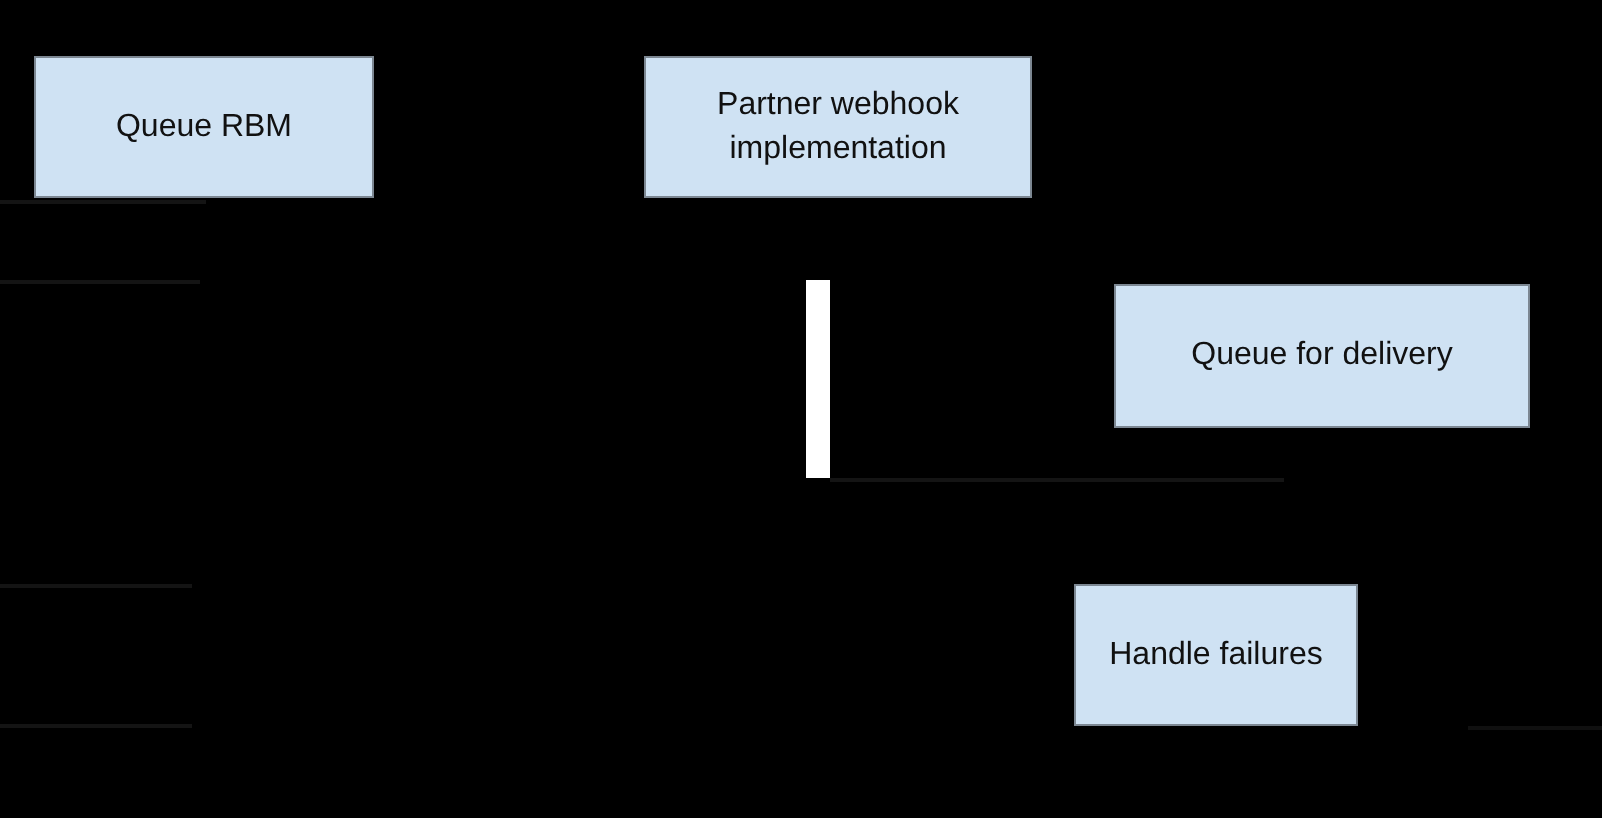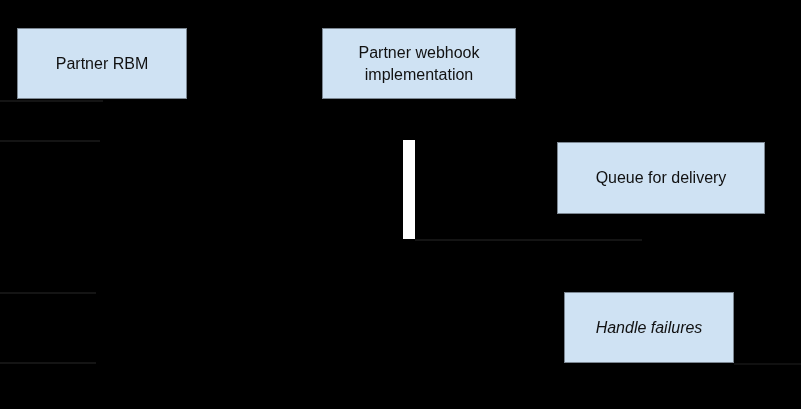--- a/index.html
+++ b/index.html
@@ -24,21 +24,21 @@
     align-items: center;
     justify-content: center;
     text-align: center;
     color: #111111;
     font-size: 16px;
     line-height: 22px;
   }
   .node-google-rbm            { left: 17px;  top: 28px;  width: 170px; height: 71px; }
   .node-partner-webhook       { left: 322px; top: 28px;  width: 194px; height: 71px; }
   .node-queue-for-delivery    { left: 557px; top: 142px; width: 208px; height: 72px; }
-  .node-handle-failures       { left: 564px; top: 292px; width: 170px; height: 71px; font-style: italic; }
+  .node-handle-failures       { left: 537px; top: 292px; width: 142px; height: 71px; }
   .activation-bar {
     position: absolute;
     left: 403px; top: 140px; width: 12px; height: 99px;
     background: #ffffff;
   }
   .faint-line {
     position: absolute;
     height: 2px;
     background: #141414;
   }
@@ -48,21 +48,21 @@
   .line-4 { left: 0;     top: 292px; width: 96px;  }
   .line-5 { left: 0;     top: 362px; width: 96px;  }
   .line-6 { left: 734px; top: 363px; width: 67px;  background: #101010; }
 </style>
 </head>
 <body>
 
 <div class="stage">
 
   <div class="node node-google-rbm">
-    <span>Partner RBM</span>
+    <span>Queue RBM</span>
   </div>
 
   <div class="node node-partner-webhook">
     <span>Partner webhook implementation</span>
   </div>
 
   <div class="activation-bar"></div>
 
   <div class="node node-queue-for-delivery">
     <span>Queue for delivery</span>

